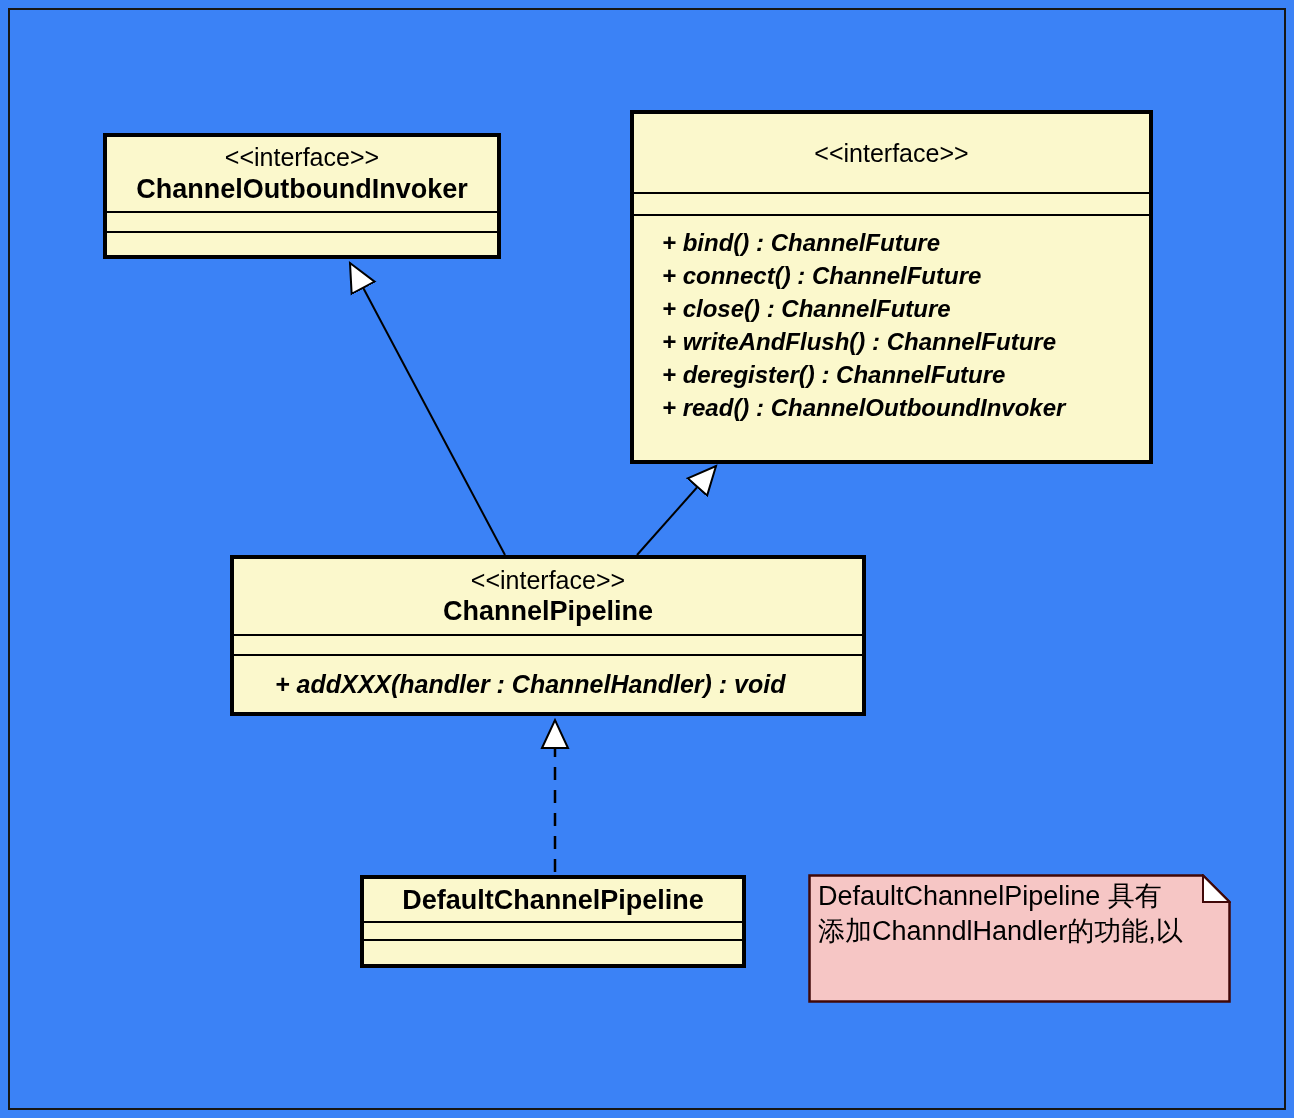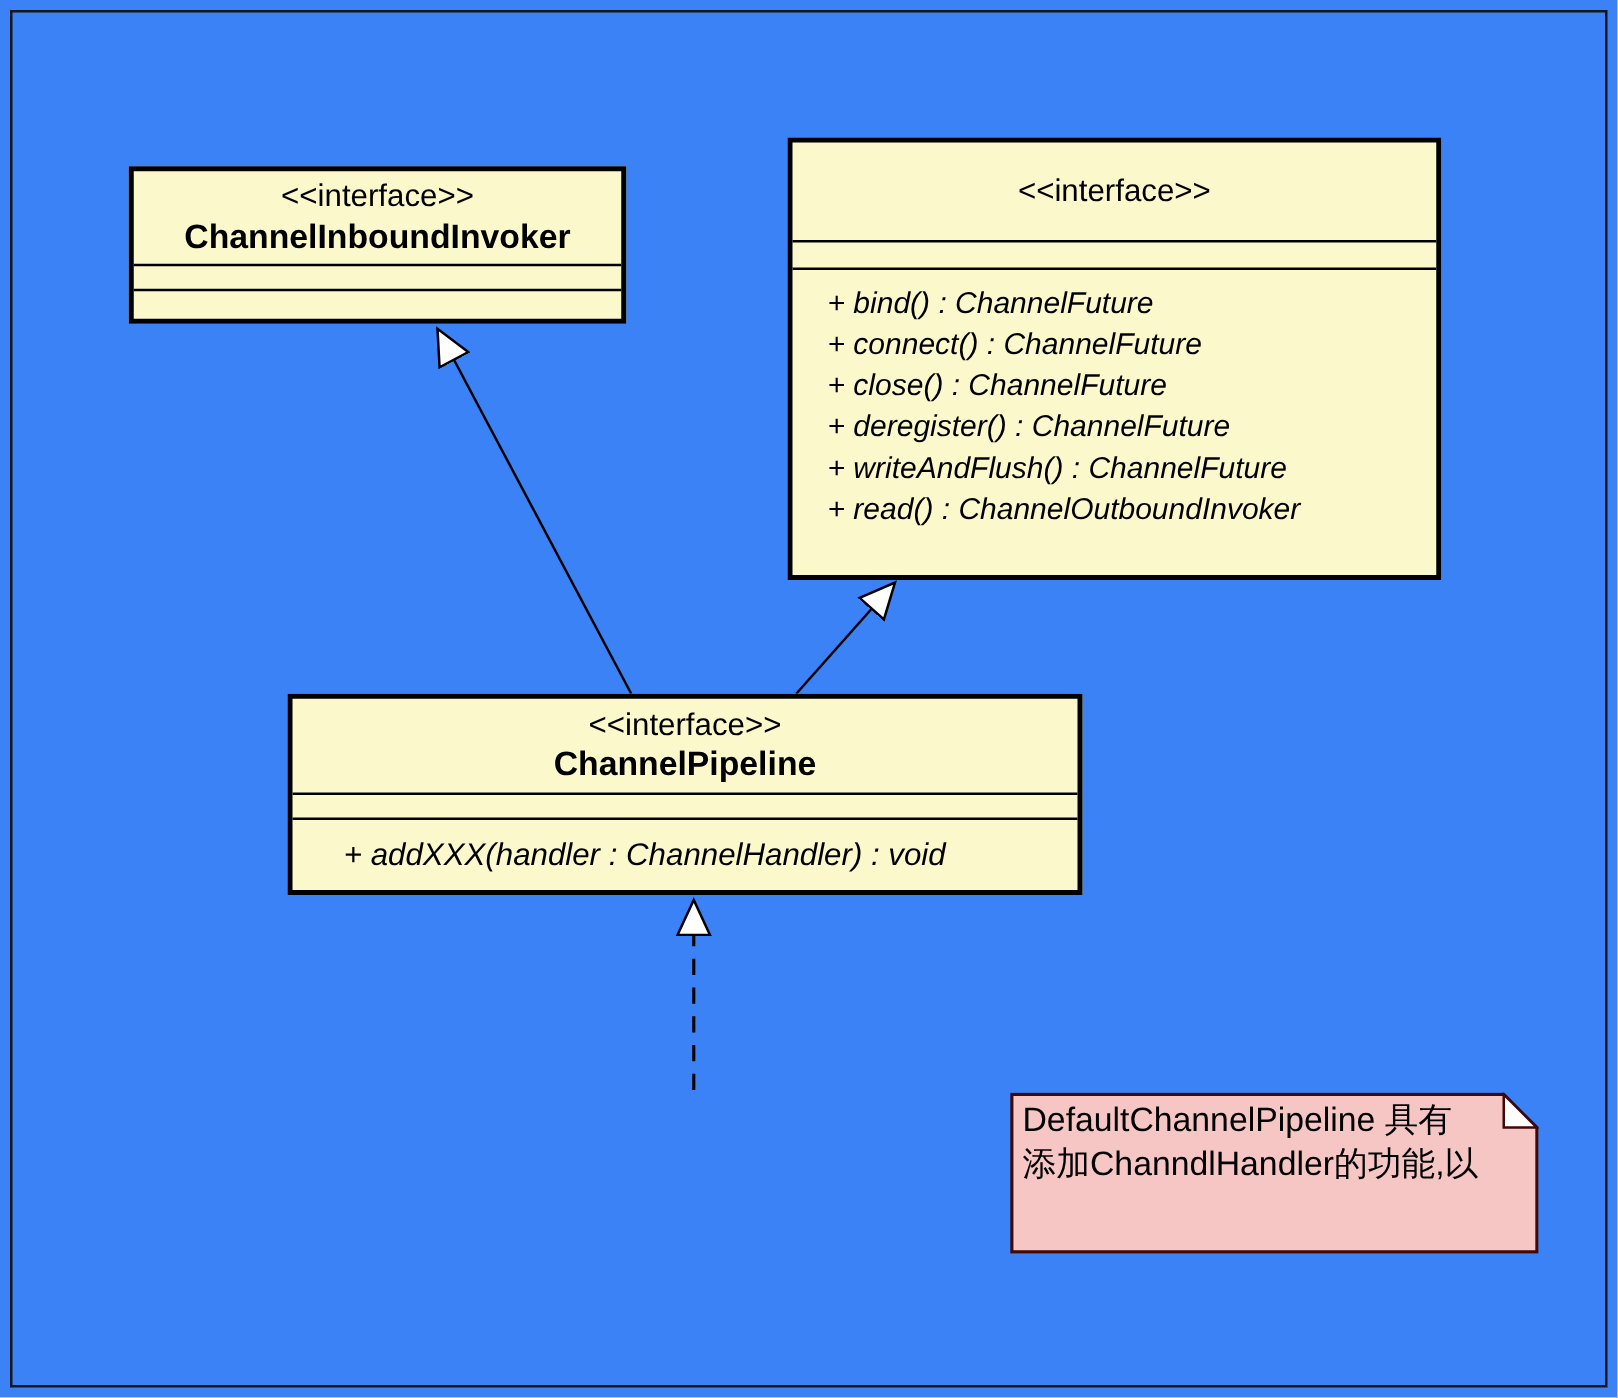--- a/index.html
+++ b/index.html
@@ -49,20 +49,21 @@
     color: #000000;
   }
   .cb-attrs {
     flex: 0 0 auto;
     border-top: 2px solid #000000;
   }
   .cb-ops {
     flex: 0 0 auto;
     border-top: 2px solid #000000;
     color: #000000;
+    font-weight: bold;
   }
   .ops-grow { flex: 1 1 auto; }
   .method-line {
     font-style: italic;
     font-size: 24px;
     line-height: 33px;
     padding-left: 28px;
     white-space: nowrap;
   }
   #outbound .cb-ops { padding-top: 10px; }
@@ -96,52 +97,59 @@
       </marker>
     </defs>
     <line x1="505" y1="555" x2="350" y2="263" stroke="#000000" stroke-width="2" marker-end="url(#tri)"></line>
     <line x1="637" y1="555" x2="716" y2="466" stroke="#000000" stroke-width="2" marker-end="url(#tri)"></line>
     <line x1="555" y1="872" x2="555" y2="720" stroke="#000000" stroke-width="2.5" stroke-dasharray="13 10" marker-end="url(#tri)"></line>
   </svg>
 
   <div id="inbound" class="class-box" style="left:103px; top:133px; width:398px; height:126px;">
     <div class="cb-title">
       <div class="stereotype">&lt;&lt;interface&gt;&gt;</div>
-      <div class="class-name">ChannelInboundInvoker</div>
+      <div class="class-name">ChannelOutboundInvoker</div>
     </div>
     <div class="cb-attrs" style="height:18px;"></div>
     <div class="cb-ops" style="height:22px;"></div>
   </div>
 
   <div id="outbound" class="class-box" style="left:630px; top:110px; width:523px; height:354px;">
     <div class="cb-title" style="flex:0 0 78px;">
       <div class="stereotype">&lt;&lt;interface&gt;&gt;</div>
     </div>
     <div class="cb-attrs" style="height:20px;"></div>
     <div class="cb-ops ops-grow">
       <div class="method-line">+ bind() : ChannelFuture</div>
       <div class="method-line">+ connect() : ChannelFuture</div>
       <div class="method-line">+ close() : ChannelFuture</div>
+      <div class="method-line">+ writeAndFlush() : ChannelFuture</div>
       <div class="method-line">+ deregister() : ChannelFuture</div>
-      <div class="method-line">+ writeAndFlush() : ChannelFuture</div>
       <div class="method-line">+ read() : ChannelOutboundInvoker</div>
     </div>
   </div>
 
   <div id="pipeline" class="class-box" style="left:230px; top:555px; width:636px; height:161px;">
     <div class="cb-title">
       <div class="stereotype">&lt;&lt;interface&gt;&gt;</div>
       <div class="class-name">ChannelPipeline</div>
     </div>
     <div class="cb-attrs" style="height:18px;"></div>
     <div class="cb-ops" style="height:56px;">
       <div class="method-line">+ addXXX(handler : ChannelHandler) : void</div>
     </div>
   </div>
 
+  <div id="defaultp" class="class-box" style="left:360px; top:875px; width:386px; height:93px;">
+    <div class="cb-title">
+      <div class="class-name">DefaultChannelPipeline</div>
+    </div>
+    <div class="cb-attrs" style="height:16px;"></div>
+    <div class="cb-ops" style="height:23px;"></div>
+  </div>
 
   <div id="note-block">
     <svg width="423" height="129" viewBox="0 0 423 129">
       <polygon points="1.5,1.5 395,1.5 421.5,28 421.5,127.5 1.5,127.5" fill="#F6C6C5" stroke="#400808" stroke-width="2.5"></polygon>
       <path d="M395,1.5 L395,28 L421.5,28 Z" fill="#ffffff" stroke="#400808" stroke-width="2"></path>
     </svg>
     <div id="note-text">
       <div>DefaultChannelPipeline 具有</div>
       <div>添加ChanndlHandler的功能,以</div>
     </div>

